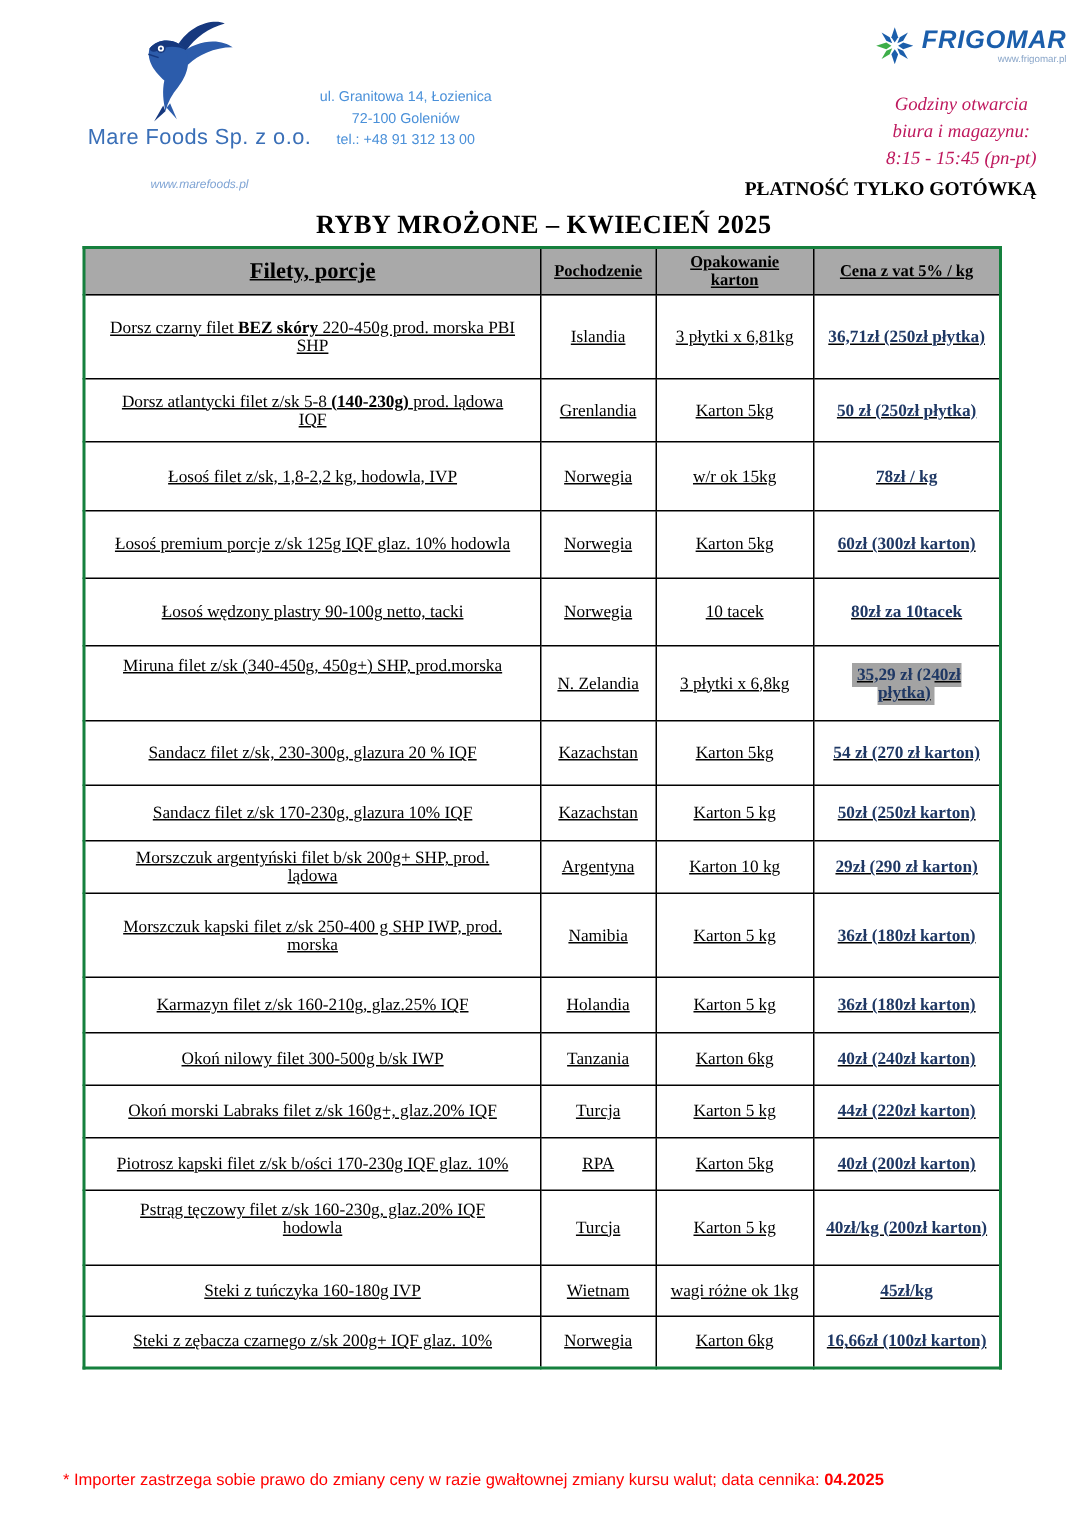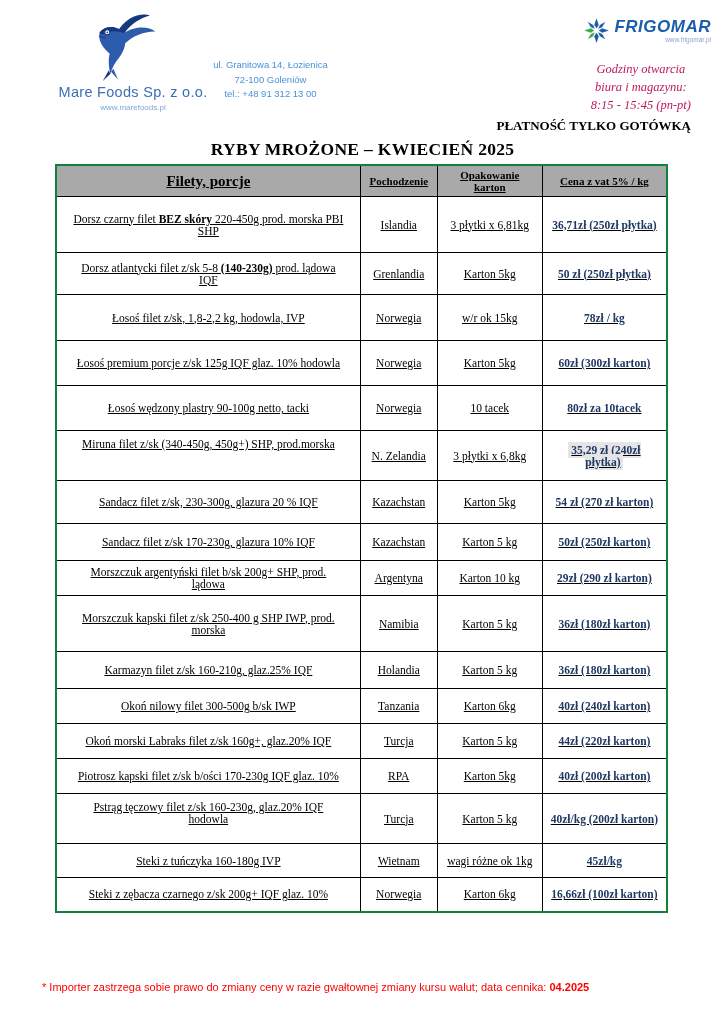--- a/index.html
+++ b/index.html
@@ -8,21 +8,21 @@
   .page {
     position: relative;
     width: 725px; height: 1024px;
     margin: 0 auto; background: #fff; overflow: hidden;
   }
 
   
   .fish-logo { position:absolute; left:86px; top:6px; width:76px; height:80px; }
   .company-block { position:absolute; left:38px; top:84px; width:190px; text-align:center; }
   .company-name { font-family:"Liberation Sans",sans-serif; font-size:14.5px; color:#3a6fb7; letter-spacing:.3px; }
-  .company-site { font-family:"Liberation Sans",sans-serif; font-size:8px; color:#7fa4d4; margin-top:3px; }
+  .company-site { font-family:"Liberation Sans",sans-serif; font-size:8px; color:#7fa4d4; margin-top:18px;font-style:italic; }
   .address-block { position:absolute; left:193px; top:58px; width:155px; text-align:center;
     font-family:"Liberation Sans",sans-serif; font-size:9.5px; line-height:1.55; color:#4a90d9; }
 
   .frigomar { position:absolute; right:14px; top:16px; display:flex; align-items:center; gap:4px; }
   .frigomar-icon { width:27px; height:27px; margin-top:1px; }
   .frigomar-textcol { display:flex; flex-direction:column; align-items:flex-end; }
   .frigomar-name { font-family:"Liberation Sans",sans-serif; font-weight:bold; font-style:italic;
     font-size:17px; color:#1b5eab; letter-spacing:.5px; }
   .frigomar-site { font-family:"Liberation Sans",sans-serif; font-size:6.5px; color:#8aa6c9; margin-top:-1px; }
 
@@ -40,21 +40,21 @@
   .price-table col.c-name { width:49.8%; }
   .price-table col.c-origin { width:12.6%; }
   .price-table col.c-pack { width:17.2%; }
   .price-table col.c-price { width:20.4%; }
   .price-table thead th { background:#a9a9a9; font-weight:bold; white-space:pre-line; }
   th.h-name { font-size:15px; }
   th.h-origin, th.h-pack, th.h-price { font-size:11px; }
   .price-table td { font-size:11.5px; color:#000; }
   td.name-cell { padding:3px 16px; }
   td.price-cell { font-weight:bold; color:#1f3864; }
-  .price-hl { background:#e5e5e5; padding:2px 3px; }
+  .price-hl { background:#a3a3a3; padding:2px 3px; }
 
   
   tbody tr:nth-child(1)  { height:56px; }
   tbody tr:nth-child(2)  { height:42px; }
   tbody tr:nth-child(3)  { height:46px; }
   tbody tr:nth-child(4)  { height:45px; }
   tbody tr:nth-child(5)  { height:45px; }
   tbody tr:nth-child(6)  { height:50px; }
   tbody tr:nth-child(7)  { height:43px;padding-left:39px; }
   tbody tr:nth-child(8)  { height:37px; }

